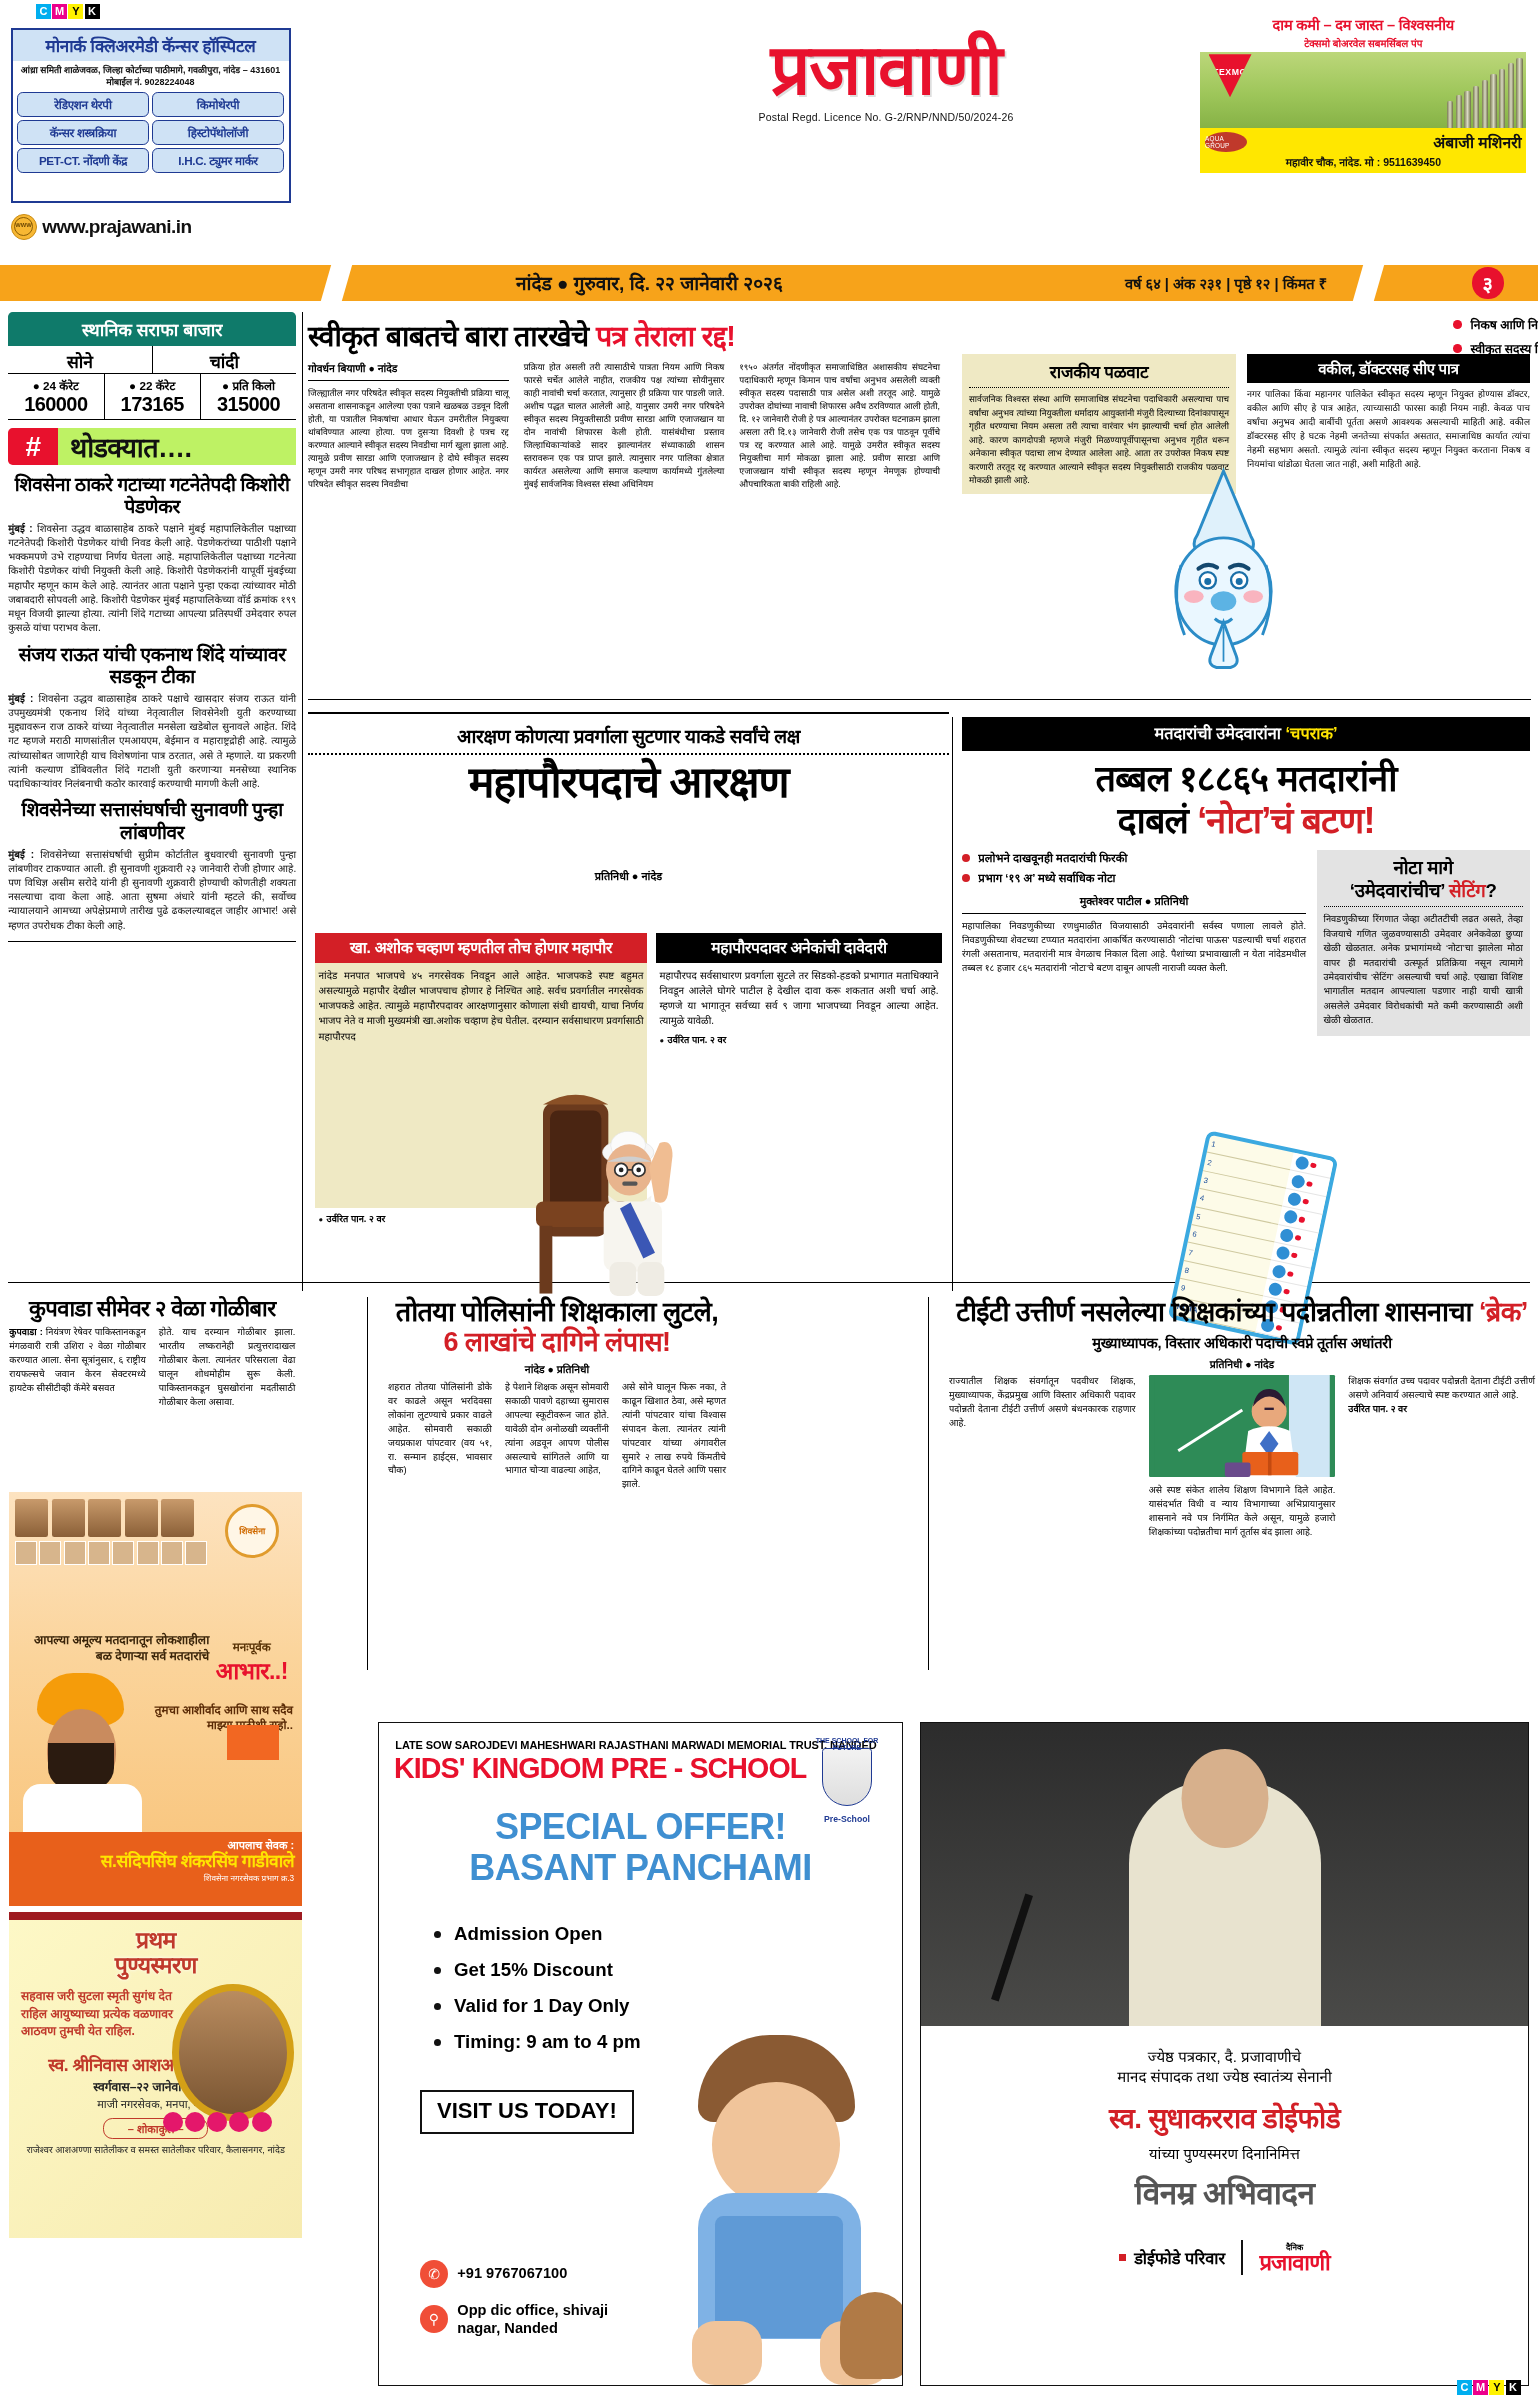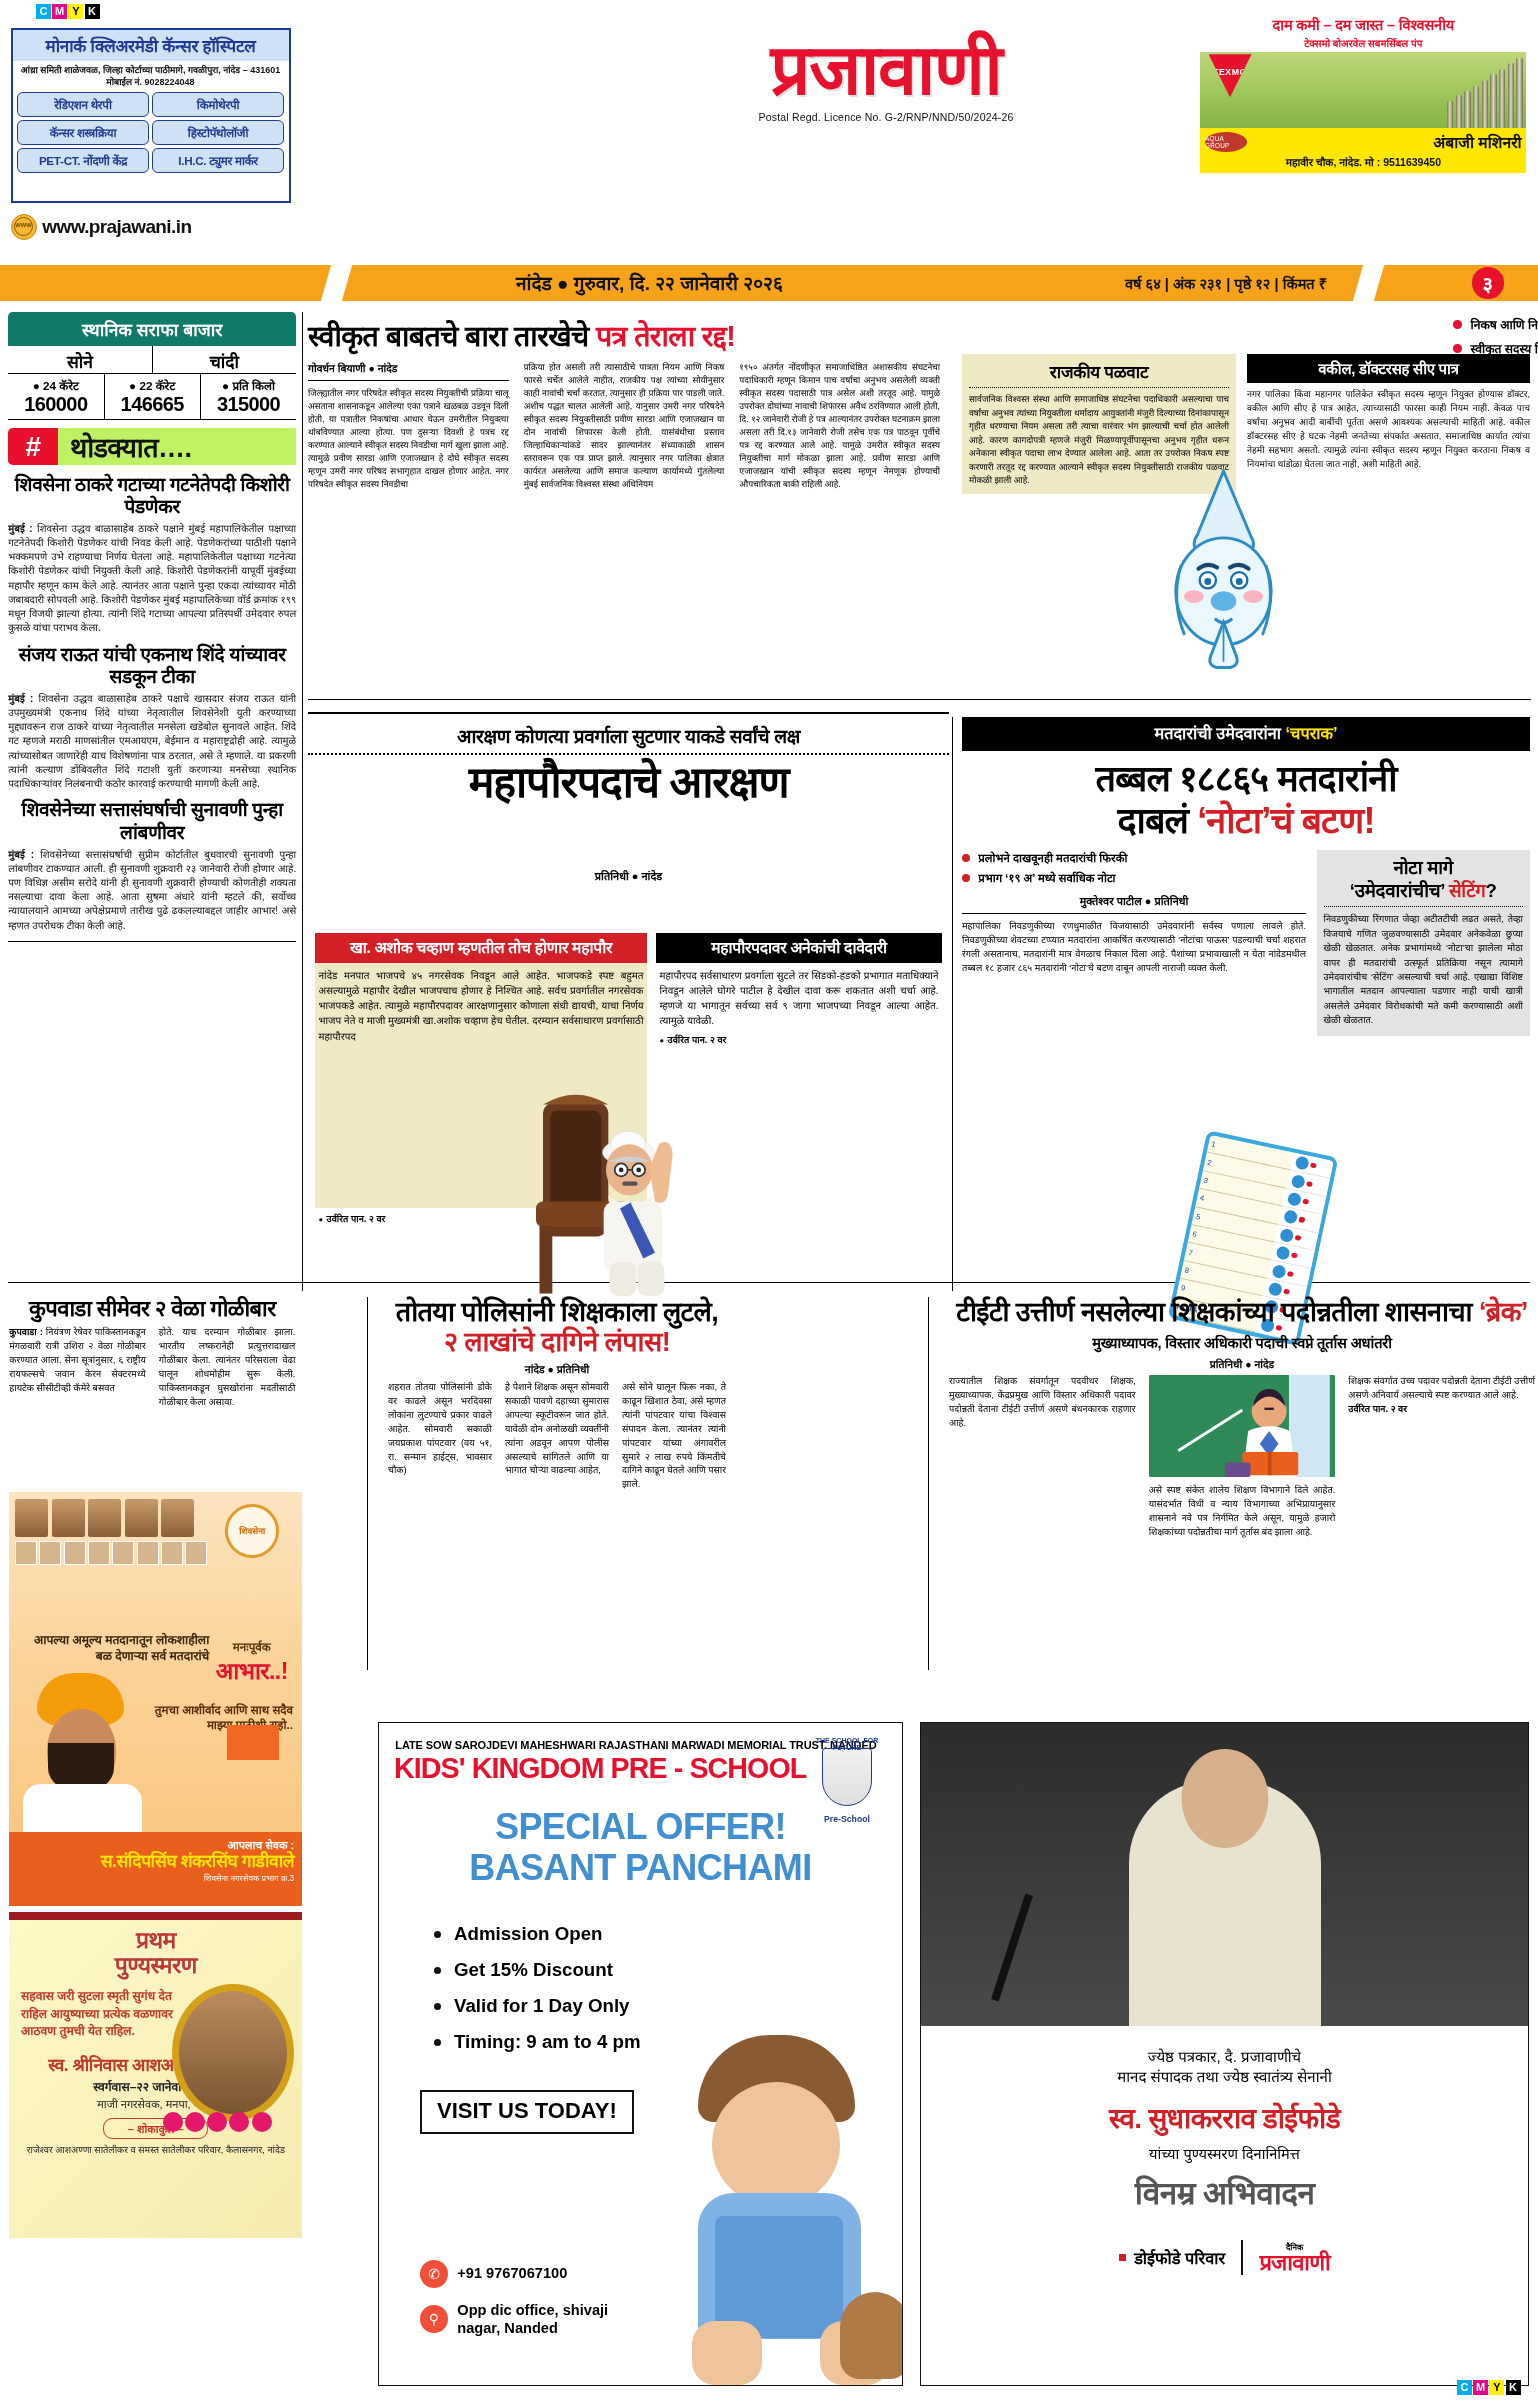--- a/index.html
+++ b/index.html
@@ -450,21 +450,21 @@
           <div>सोने</div>
           <div>चांदी</div>
         </div>
         <div class="saraf-cells">
           <div class="saraf-cell">
             <div class="k">● 24 कॅरेट</div>
             <div class="v">160000</div>
           </div>
           <div class="saraf-cell">
             <div class="k">● 22 कॅरेट</div>
-            <div class="v">146665</div>
+            <div class="v">173165</div>
           </div>
           <div class="saraf-cell">
             <div class="k">● प्रति किलो</div>
             <div class="v">315000</div>
           </div>
         </div>
       </div>
     </div>
 
     <div class="thodkyat">
@@ -670,21 +670,21 @@
 
   <div class="bn bn1">
     <h2>कुपवाडा सीमेवर २ वेळा गोळीबार</h2>
     <div class="cols">
       <p><b>कुपवाडा :</b><span> नियंत्रण रेषेवर पाकिस्तानकडून मंगळवारी रात्री उशिरा २ वेळा गोळीबार करण्यात आला. सेना सूत्रांनुसार, ६ राष्ट्रीय रायफल्सचे जवान केरन सेक्टरमध्ये हायटेक सीसीटीव्ही कॅमेरे बसवत</span></p>
       <p>होते. याच दरम्यान गोळीबार झाला. भारतीय लष्करानेही प्रत्युत्तरादाखल गोळीबार केला. त्यानंतर परिसराला वेढा घालून शोधमोहीम सुरू केली. पाकिस्तानकडून घुसखोरांना मदतीसाठी गोळीबार केला असावा.</p>
     </div>
   </div>
 
   <div class="bn bn2">
-    <h2><span>तोतया पोलिसांनी शिक्षकाला लुटले, </span><span class="red">२ लाखांचे दागिने लंपास!</span></h2>
+    <h2><span>तोतया पोलिसांनी शिक्षकाला लुटले, </span><span class="red">6 लाखांचे दागिने लंपास!</span></h2>
     <div class="by">नांदेड ● प्रतिनिधी</div>
     <div class="cols">
       <p>शहरात तोतया पोलिसांनी डोके वर काढले असून भरदिवसा लोकांना लुटण्याचे प्रकार वाढले आहेत. सोमवारी सकाळी जयप्रकाश पांपटवार (वय ५१, रा. सन्मान हाईट्स, भावसार चौक)</p>
       <p>हे पेशाने शिक्षक असून सोमवारी सकाळी पावणे दहाच्या सुमारास आपल्या स्कूटीवरून जात होते. यावेळी दोन अनोळखी व्यक्तींनी त्यांना अडवून आपण पोलीस असल्याचे सांगितले आणि या भागात चोऱ्या वाढल्या आहेत,</p>
       <p>असे सोने घालून फिरू नका, ते काढून खिशात ठेवा, असे म्हणत त्यांनी पांपटवार यांचा विश्वास संपादन केला. त्यानंतर त्यांनी पांपटवार यांच्या अंगावरील सुमारे २ लाख रुपये किंमतीचे दागिने काढून घेतले आणि पसार झाले.</p>
     </div>
   </div>
 
   <div class="bn bn3">
     <h2><span>टीईटी उत्तीर्ण नसलेल्या शिक्षकांच्या पदोन्नतीला शासनाचा </span><span class="red">‘ब्रेक’</span></h2>

